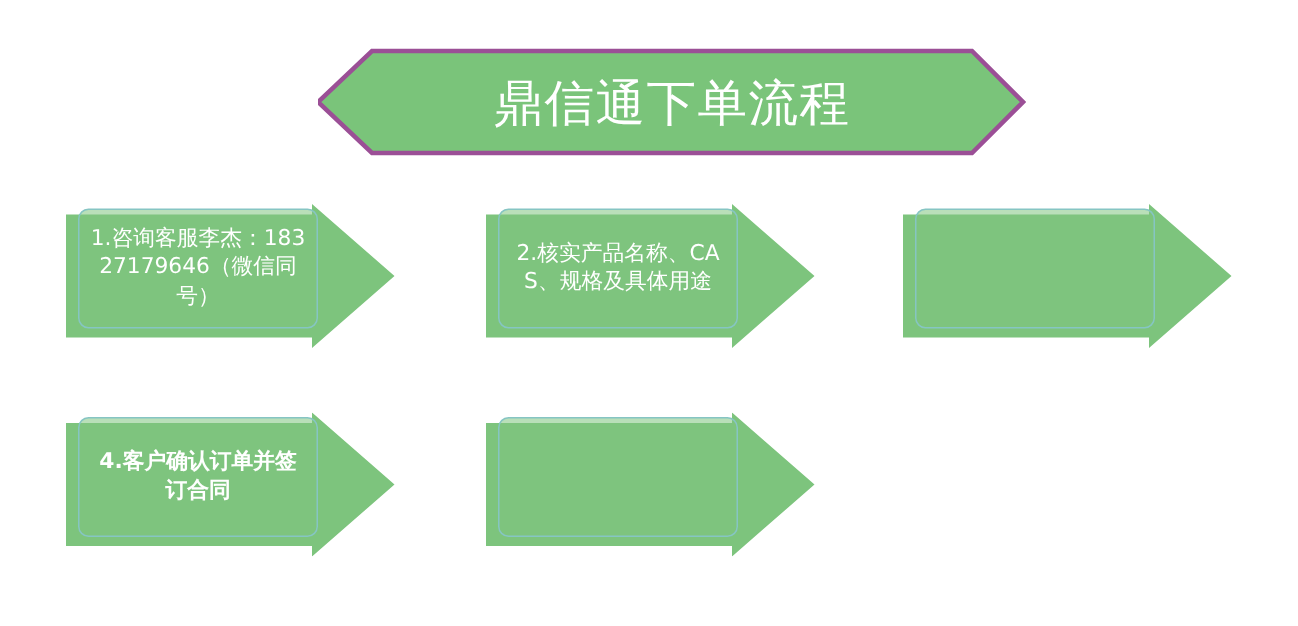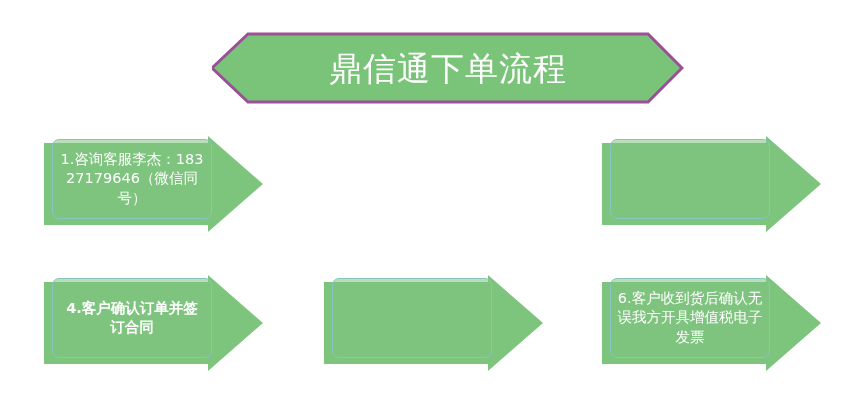--- a/index.html
+++ b/index.html
@@ -122,20 +122,27 @@
   </div>
 
   <div class="step" id="step-1">
     <svg class="arrow-svg" viewBox="0 0 230 96" preserveAspectRatio="none">
       <polygon points="0,7 164,7 164,0 219,48 164,96 164,89 0,89" fill="#7dc47d"></polygon>
     </svg>
     <div class="step-box"></div>
     <div class="step-label">1.咨询客服李杰：18327179646（微信同号）</div>
   </div>
 
+  <div class="step" id="step-2">
+    <svg class="arrow-svg" viewBox="0 0 230 96" preserveAspectRatio="none">
+      <polygon points="0,7 164,7 164,0 219,48 164,96 164,89 0,89" fill="#7dc47d"></polygon>
+    </svg>
+    <div class="step-box"></div>
+    <div class="step-label">2.核实产品名称、CAS、规格及具体用途</div>
+  </div>
 
   <div class="step" id="step-3">
     <svg class="arrow-svg" viewBox="0 0 230 96" preserveAspectRatio="none">
       <polygon points="0,7 164,7 164,0 219,48 164,96 164,89 0,89" fill="#7dc47d"></polygon>
     </svg>
     <div class="step-box"></div>
   </div>
 
   <div class="step" id="step-4">
     <svg class="arrow-svg" viewBox="0 0 230 96" preserveAspectRatio="none">
@@ -145,21 +152,14 @@
     <div class="step-label">4.客户确认订单并签订合同</div>
   </div>
 
   <div class="step" id="step-5">
     <svg class="arrow-svg" viewBox="0 0 230 96" preserveAspectRatio="none">
       <polygon points="0,7 164,7 164,0 219,48 164,96 164,89 0,89" fill="#7dc47d"></polygon>
     </svg>
     <div class="step-box"></div>
   </div>
 
-  <div class="step" id="step-6">
-    <svg class="arrow-svg" viewBox="0 0 230 96" preserveAspectRatio="none">
-      <polygon points="0,7 164,7 164,0 219,48 164,96 164,89 0,89" fill="#7dc47d"></polygon>
-    </svg>
-    <div class="step-box"></div>
-    <div class="step-label">6.客户收到货后确认无误我方开具增值税电子发票</div>
-  </div>
 
 </div>
 
 </body></html>

